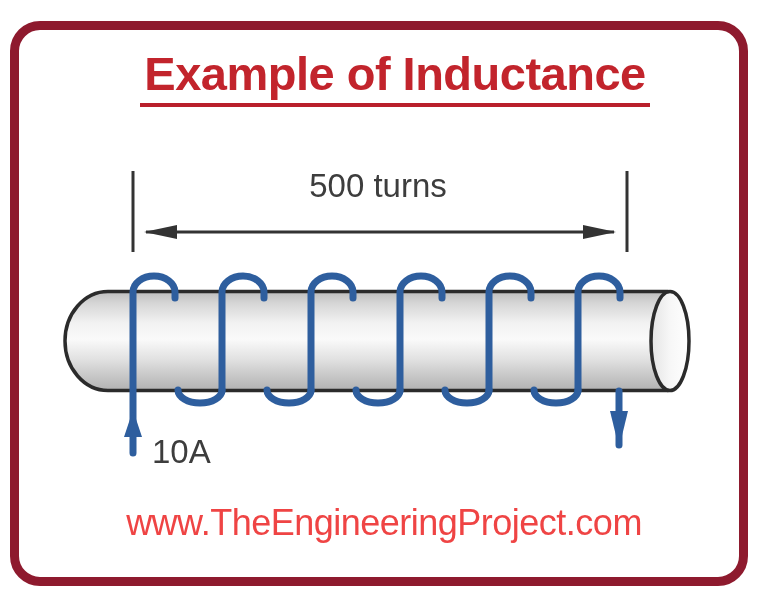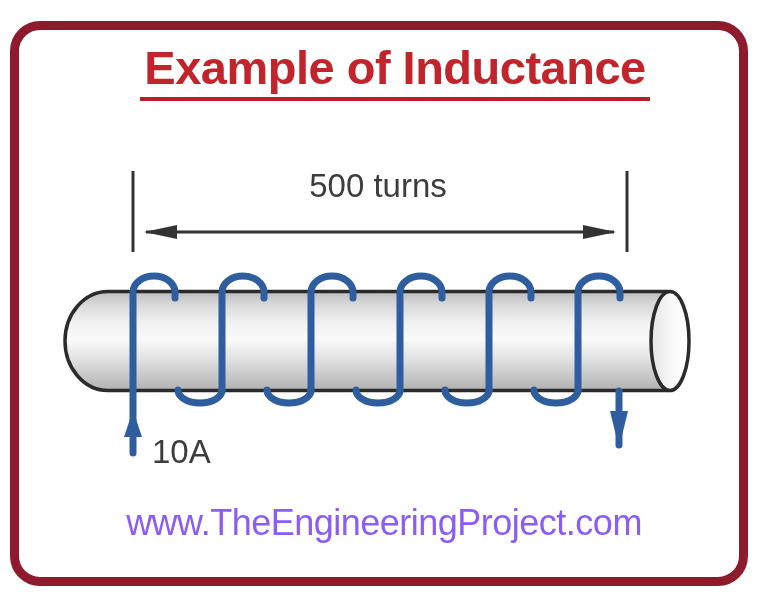--- a/index.html
+++ b/index.html
@@ -14,21 +14,21 @@
     position:absolute;
     left:10px;top:21px;
     width:720px;height:547px;
     border:9px solid #8E1A2E;
     border-radius:30px;
     background:#ffffff;
     box-sizing:content-box;
   }
   .title-wrap{
     position:absolute;
-    left:0;top:42px;
+    left:0;top:48px;
     width:768px;
     text-align:center;
   }
   .title-text{
     display:inline-block;
     margin-left:22px;
     font-size:47px;
     font-weight:bold;
     letter-spacing:-0.5px;
     color:#C2242C;
@@ -43,21 +43,21 @@
   }
   .footer-wrap{
     position:absolute;
     left:0;top:502px;
     width:768px;
     text-align:center;
   }
   .footer-text{
     font-size:36px;
     letter-spacing:-0.5px;
-    color:#8b5cf6;
+    color:#ef4444;
   }
   .dim-text{
     font-size:33px;
     fill:#3D3D3D;
   }
 </style>
 </head>
 <body>
 
 <div id="canvas">

